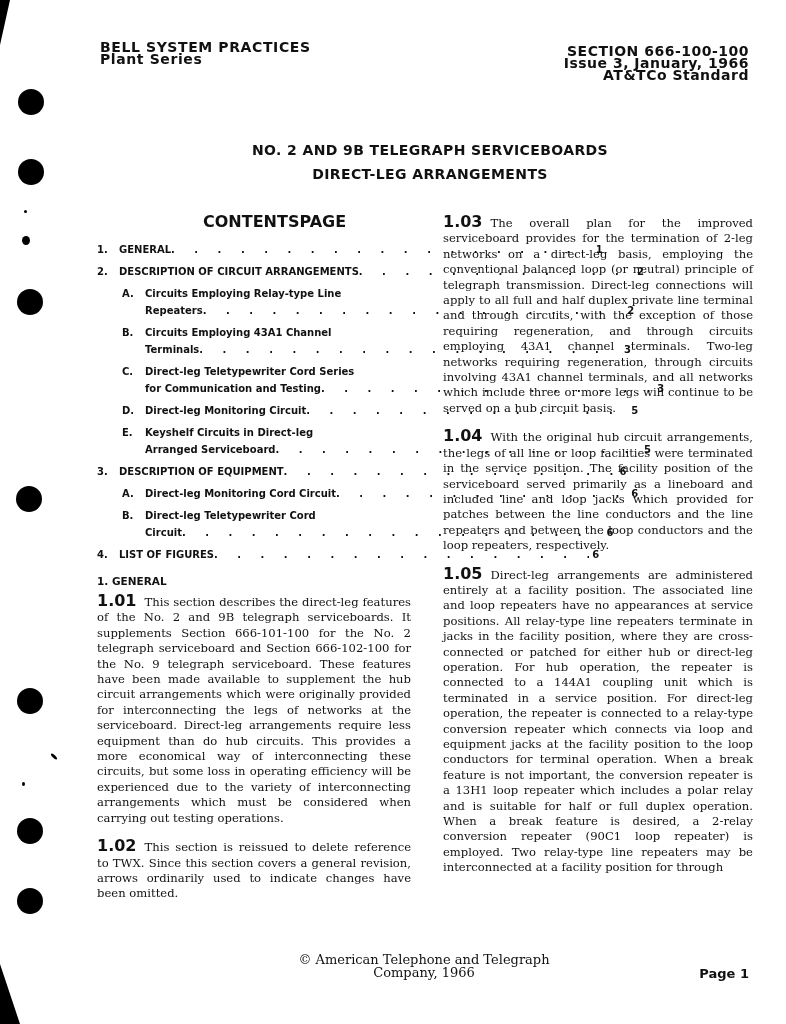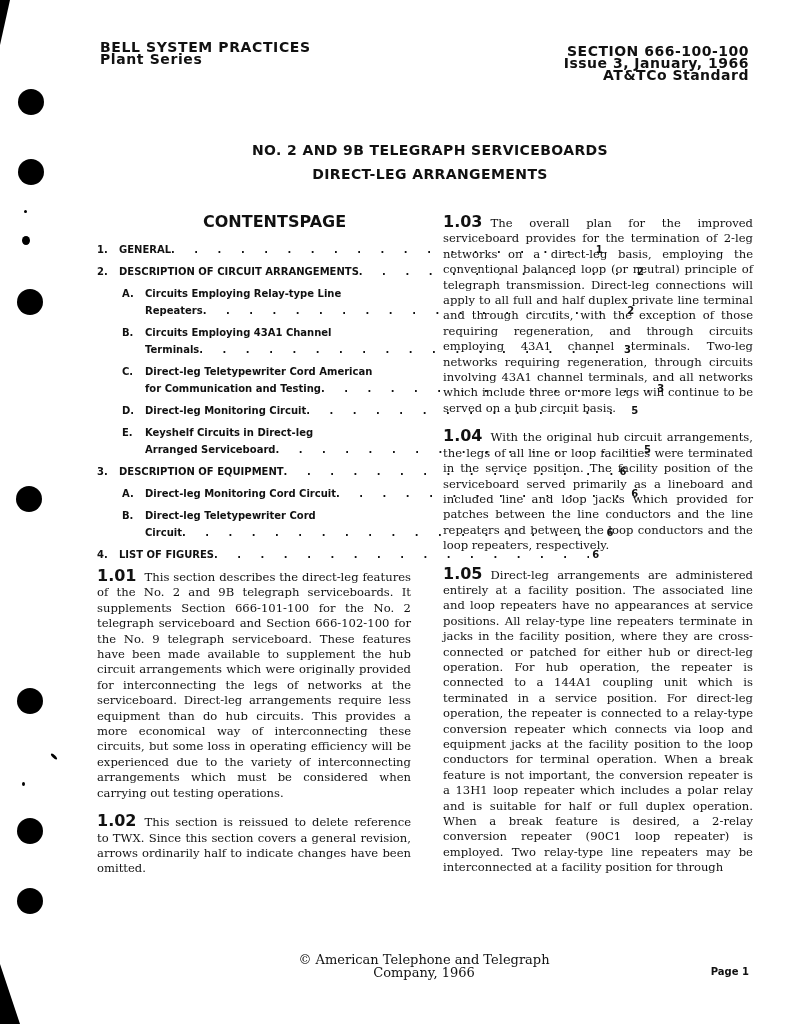--- a/index.html
+++ b/index.html
@@ -39,21 +39,21 @@
   .toc-line .dots { letter-spacing: 8px; flex: 1; text-align: right; padding-right: 14px; white-space: nowrap; overflow: hidden; }
   .toc-pg { width: 10px; text-align: right; }
   .toc-entry { margin-bottom: 5px; }
 
   .sec-head { font-size: 10.5px; margin-top: 12px; margin-bottom: 6px; }
 
   .para { font-size: 11.6px; line-height: 15.4px; text-align: justify; margin: 0 0 12px 0; }
   .para .pn { font-family: "DejaVu Sans", sans-serif; font-weight: bold; font-size: 16px; margin-right: 8px; }
 
   .footer-copy { position: absolute; left: 276px; top: 953px; font-size: 13px; line-height: 13px; text-align: center; width: 296px; }
-  .footer-page { position: absolute; right: 37px; top: 966px; font-size: 10px; }
+  .footer-page { position: absolute; right: 37px; top: 966px; font-size: 13px; }
 </style>
 </head>
 <body>
 
 <div class="edge-top"></div>
 <div class="edge-bottom"></div>
 <div class="hole" style="left:18px;top:89px"></div>
 <div class="hole" style="left:18px;top:159px"></div>
 <div class="hole" style="left:17px;top:289px"></div>
 <div class="hole" style="left:16px;top:486px"></div>
@@ -127,21 +127,21 @@
             <span>Terminals</span>
             <span class="dots">. . . . . . . . . . . . . . . . . .</span>
             <span class="toc-pg">3</span>
           </div>
         </div>
       </div>
       <div class="toc-row toc-entry sans toc-sub">
         <span class="toc-num">C.</span>
         <div class="toc-body">
           <div class="toc-line">
-            <span>Direct-leg Teletypewriter Cord American</span>
+            <span>Direct-leg Teletypewriter Cord Series</span>
           </div>
           <div class="toc-line">
             <span>for Communication and Testing</span>
             <span class="dots">. . . . . . . . . . . . . . . . . .</span>
             <span class="toc-pg">3</span>
           </div>
         </div>
       </div>
       <div class="toc-row toc-entry sans toc-sub">
         <span class="toc-num">D.</span>
@@ -204,23 +204,24 @@
         <div class="toc-body">
           <div class="toc-line">
             <span>LIST OF FIGURES</span>
             <span class="dots">. . . . . . . . . . . . . . . . . .</span>
             <span class="toc-pg">6</span>
           </div>
         </div>
       </div>
     </div>
 
+  <div class="sec-head sans">1.   GENERAL</div>
   <div id="paras-left">
       <p class="para serif"><span class="pn">1.01</span><span>This section describes the direct-leg features of the No. 2 and 9B telegraph serviceboards. It supplements Section 666-101-100 for the No. 2 telegraph serviceboard and Section 666-102-100 for the No. 9 telegraph serviceboard. These features have been made available to supplement the hub circuit arrangements which were originally provided for interconnecting the legs of networks at the serviceboard. Direct-leg arrangements require less equipment than do hub circuits. This provides a more economical way of interconnecting these circuits, but some loss in operating efficiency will be experienced due to the variety of interconnecting arrangements which must be considered when carrying out testing operations.</span></p>
-      <p class="para serif"><span class="pn">1.02</span><span>This section is reissued to delete reference to TWX. Since this section covers a general revision, arrows ordinarily half to indicate changes have been omitted.</span></p>
+      <p class="para serif"><span class="pn">1.02</span><span>This section is reissued to delete reference to TWX. Since this section covers a general revision, arrows ordinarily used to indicate changes have been omitted.</span></p>
     </div>
 </div>
 
 <div class="col-right">
   <div id="paras-right">
       <p class="para serif"><span class="pn">1.03</span><span>The overall plan for the improved serviceboard provides for the termination of 2-leg networks on a direct-leg basis, employing the conventional balanced loop (or neutral) principle of telegraph transmission. Direct-leg connections will apply to all full and half duplex private line terminal and through circuits, with the exception of those requiring regeneration, and through circuits employing 43A1 channel terminals. Two-leg networks requiring regeneration, through circuits involving 43A1 channel terminals, and all networks which include three or more legs will continue to be served on a hub circuit basis.</span></p>
       <p class="para serif"><span class="pn">1.04</span><span>With the original hub circuit arrangements, the legs of all line or loop facilities were terminated in the service position. The facility position of the serviceboard served primarily as a lineboard and included line and loop jacks which provided for patches between the line conductors and the line repeaters and between the loop conductors and the loop repeaters, respectively.</span></p>
       <p class="para serif"><span class="pn">1.05</span><span>Direct-leg arrangements are administered entirely at a facility position. The associated line and loop repeaters have no appearances at service positions. All relay-type line repeaters terminate in jacks in the facility position, where they are cross-connected or patched for either hub or direct-leg operation. For hub operation, the repeater is connected to a 144A1 coupling unit which is terminated in a service position. For direct-leg operation, the repeater is connected to a relay-type conversion repeater which connects via loop and equipment jacks at the facility position to the loop conductors for terminal operation. When a break feature is not important, the conversion repeater is a 13H1 loop repeater which includes a polar relay and is suitable for half or full duplex operation. When a break feature is desired, a 2-relay conversion repeater (90C1 loop repeater) is employed. Two relay-type line repeaters may be interconnected at a facility position for through</span></p>
     </div>
 </div>

